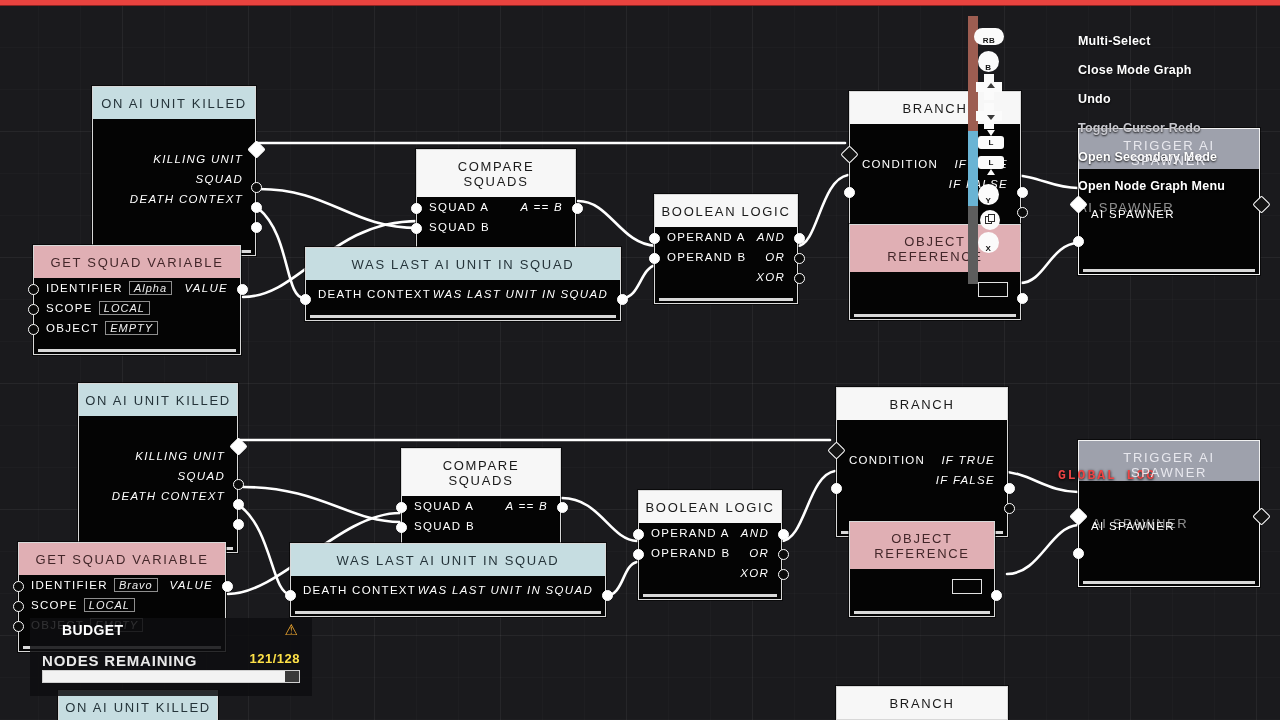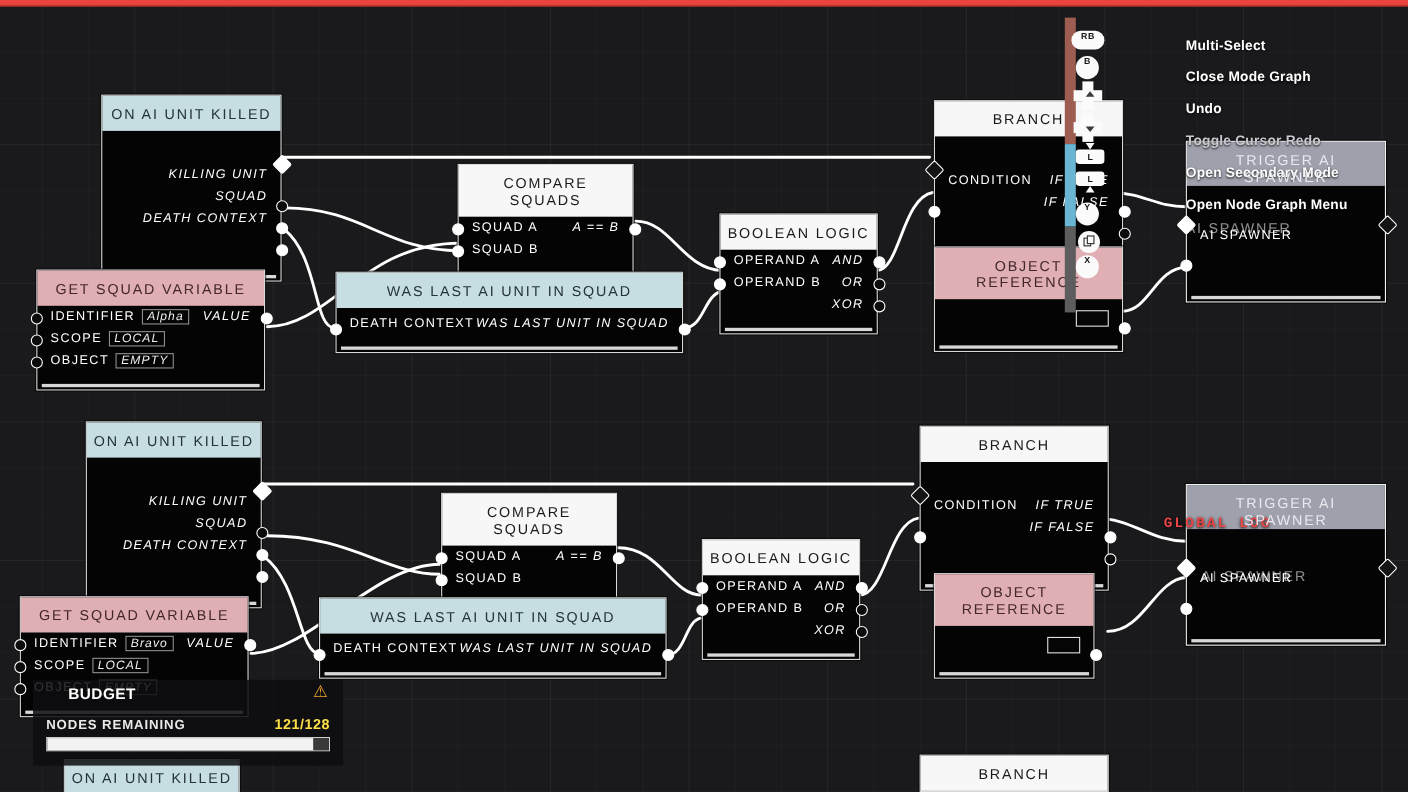--- a/index.html
+++ b/index.html
@@ -103,21 +103,21 @@
   .budget-title {
     position: absolute; left: 32px; top: 4px;
     font-size: 14px; font-weight: bold; color: #ffffff; letter-spacing: 0.4px;
   }
   .budget-warn {
     position: absolute; right: 14px; top: 4px;
     font-size: 15px; color: #f0a830; line-height: 1;
   }
   .budget-sub {
     position: absolute; left: 12px; top: 34px;
-    font-size: 12px; font-weight: bold; color: #e9e9e9; letter-spacing: 0.8px;
+    font-size: 15px; font-weight: bold; color: #e9e9e9; letter-spacing: 0.8px;
   }
   .budget-count {
     position: absolute; right: 12px; top: 33px;
     font-size: 13px; font-weight: bold; color: #fde047; letter-spacing: 0.5px;
   }
   .budget-bar {
     position: absolute; left: 12px; top: 52px; right: 12px; height: 13px;
     border: 1px solid #cfcfcf; background: #0a0a0a;
   }
   .budget-bar-fill {
@@ -134,21 +134,21 @@
     position: absolute; left: 968px; top: 16px; width: 10px; height: 268px;
   }
   .strip-seg { position: absolute; left: 0; width: 10px; }
   .seg-a { top: 0;   height: 115px; background: #9d5d51; }
   .seg-b { top: 115px; height: 75px; background: #6ab4d4; }
   .seg-c { top: 190px; height: 78px; background: #5d5d5d; }
 
   .hint-btn {
     position: absolute;
     left: 978px;
-    display: flex; align-items: flex-start; justify-content: center;
+    display: flex; align-items: flex-end; justify-content: center;
     color: #111; font-size: 8px; font-weight: bold; letter-spacing: 0.5px;
   }
   .btn-round {
     width: 21px; height: 21px; border-radius: 50%; background: #fbfbfb;
   }
   .btn-pill {
     width: 30px; height: 17px; border-radius: 9px; background: #fbfbfb;
     margin-left: -4px;
   }
   .dpad {

